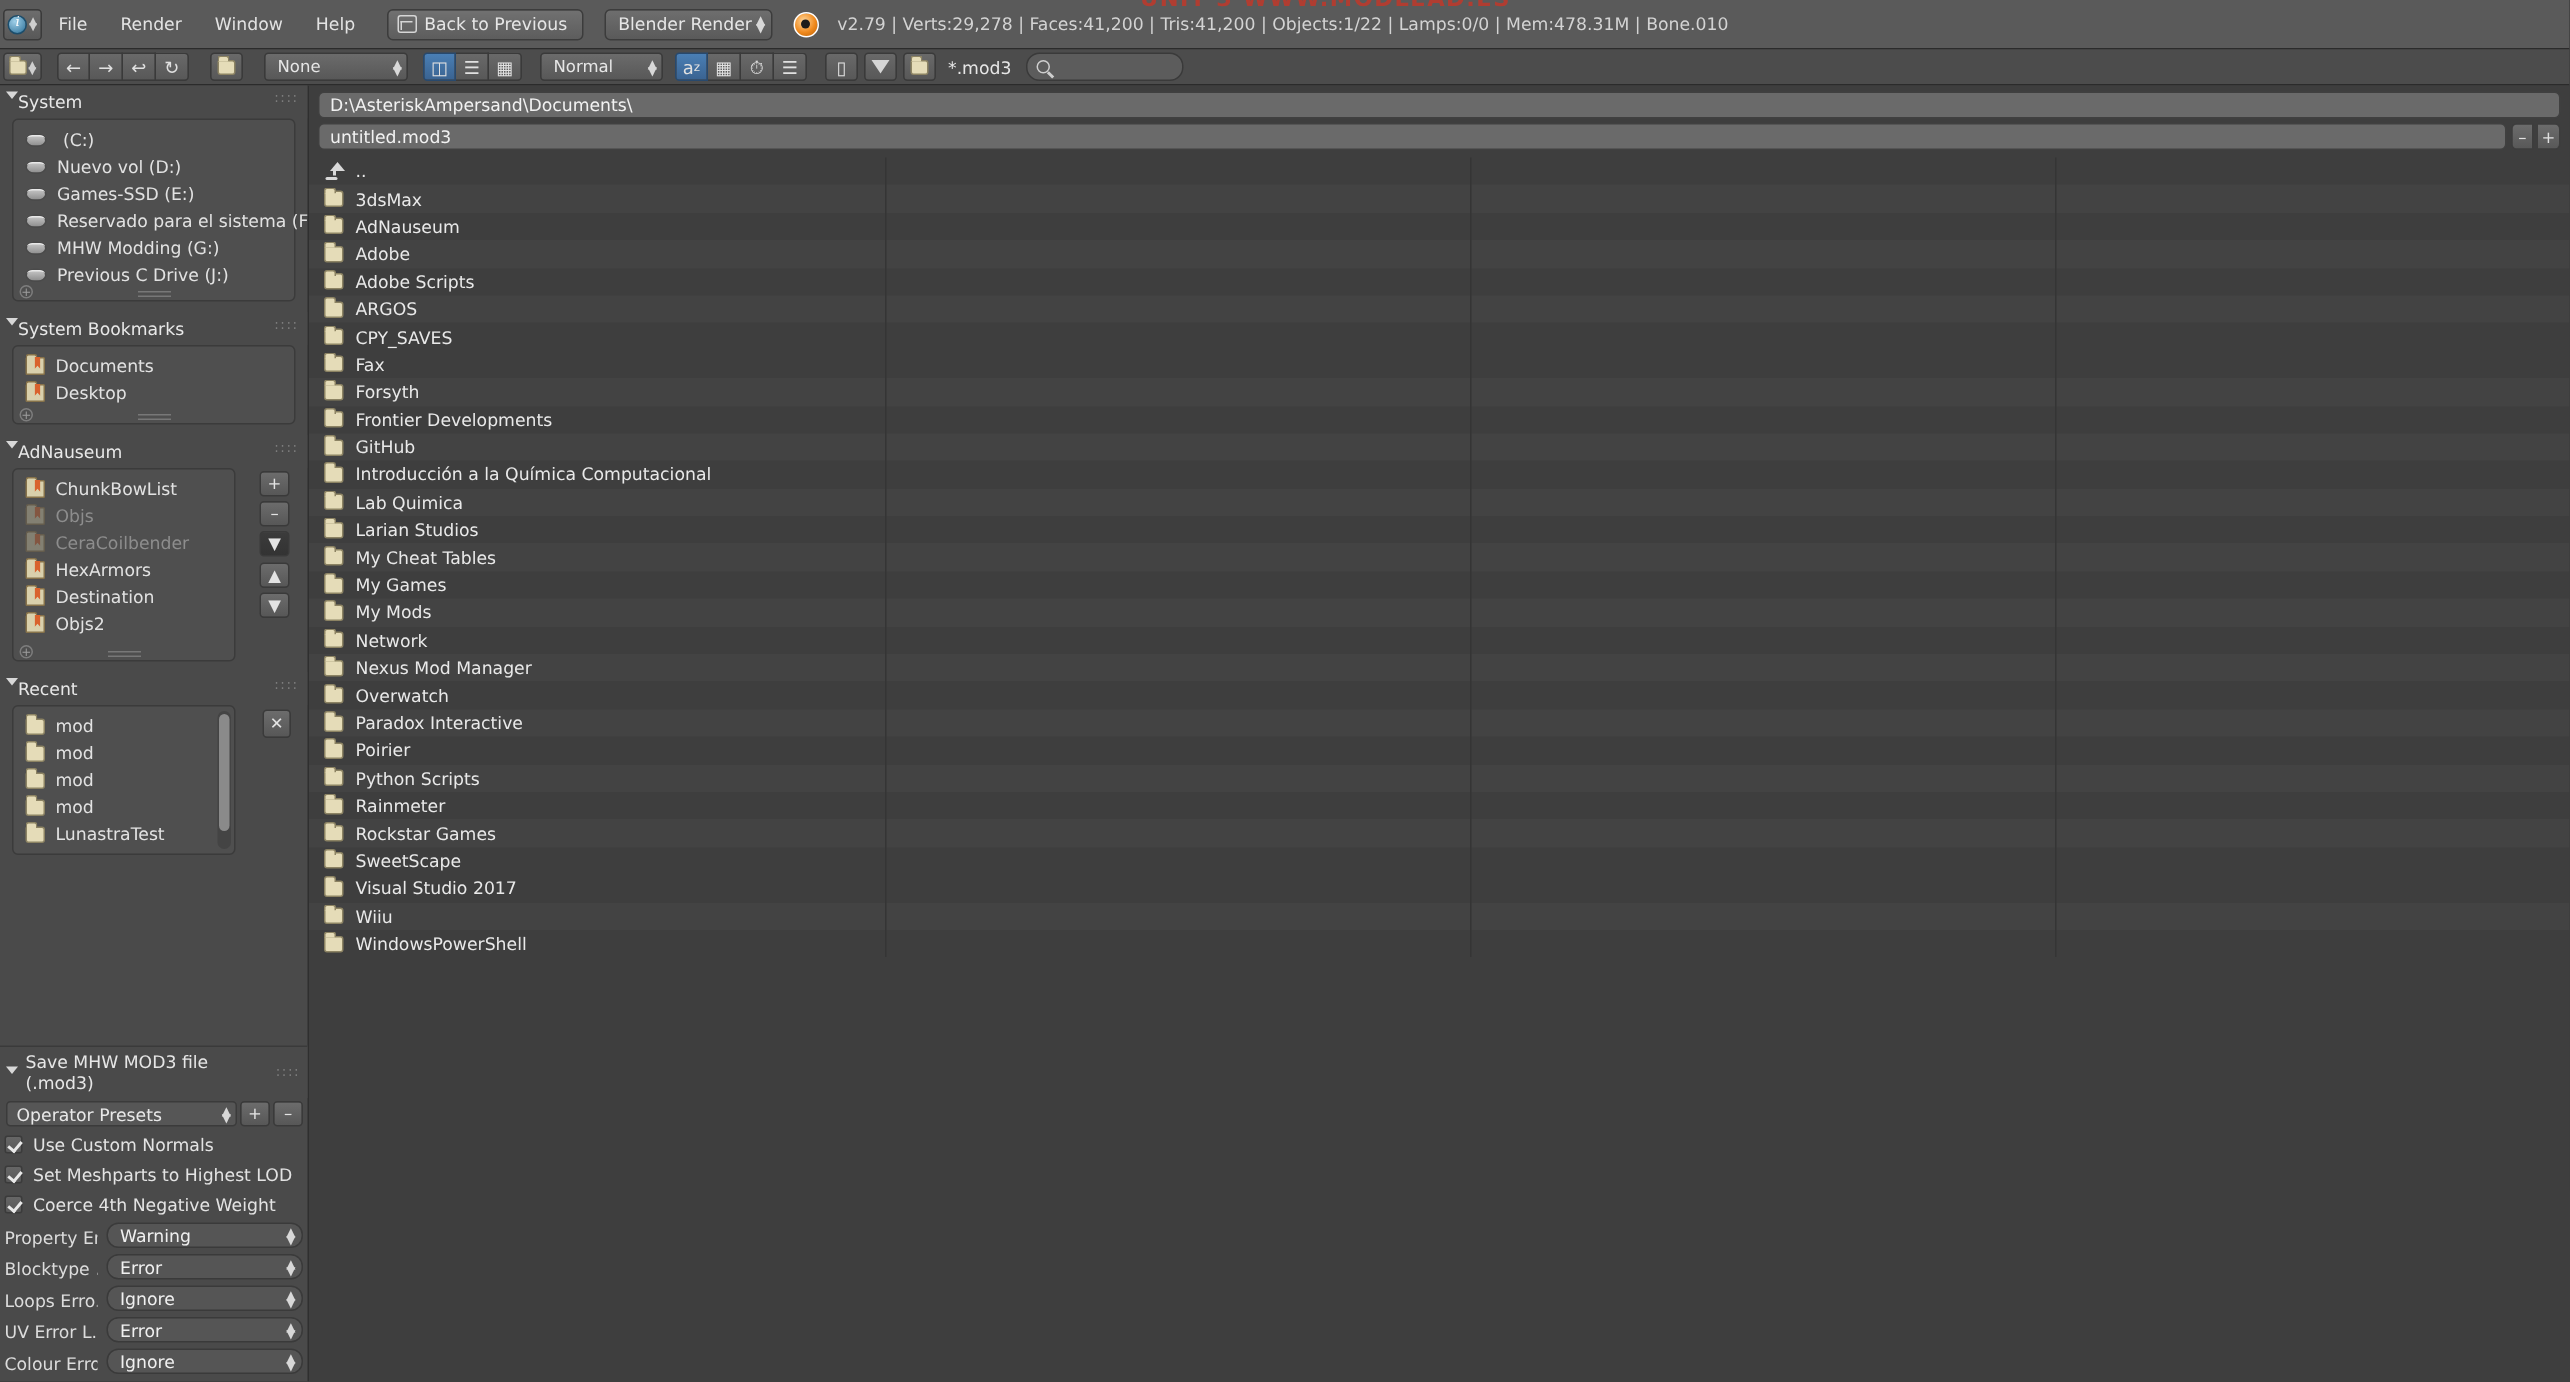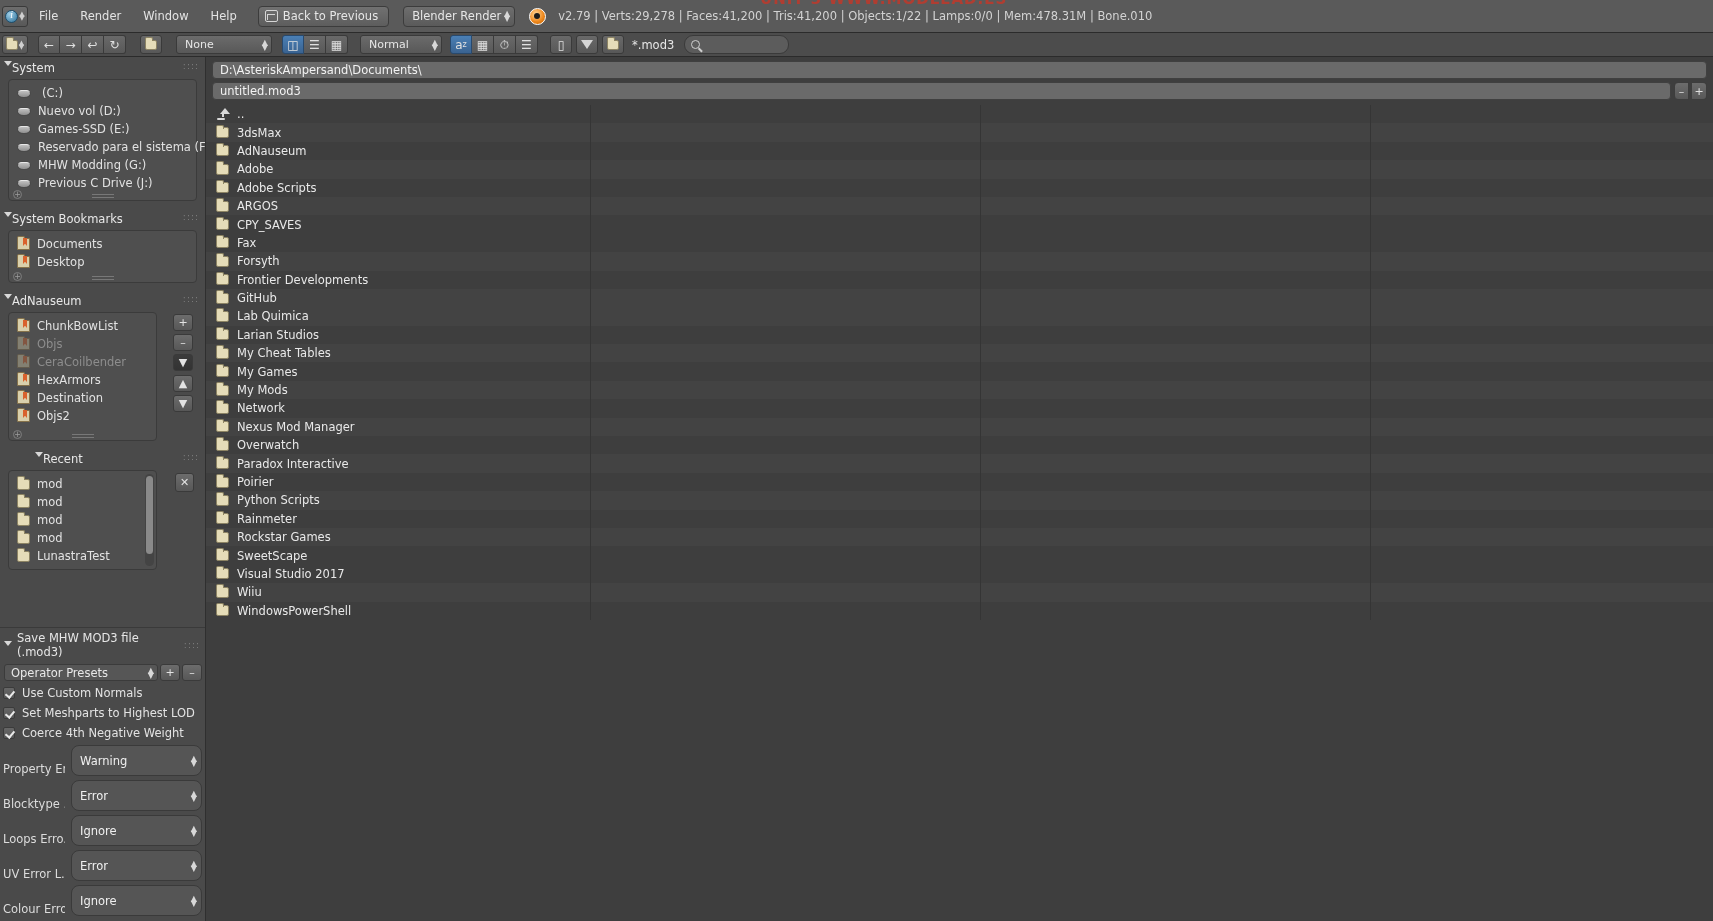--- a/index.html
+++ b/index.html
@@ -298,21 +298,21 @@
     position: relative;
   }
   .chk.on::after {
     content:""; position:absolute; left:3px; top:1px; width:4px; height:7px;
     border-right:2px solid #e9e9e9; border-bottom:2px solid #e9e9e9;
     transform: rotate(40deg);
   }
   .enum-row { display:flex; align-items:flex-end; gap:6px; padding: 2px 4px 2px 3px; }
   .enum-label { width: 62px; font-size: 11.5px; color: #dcdcdc; white-space: nowrap; overflow: hidden;}
   .enum-field {
-    flex: 1; height: 31px; background: #555;
+    flex: 1; height: 17px; background: #555;
     border: 1px solid #3a3a3a; border-radius: 8px;
     display:flex; align-items:center; justify-content: space-between;
     padding: 0 4px 0 8px; font-size: 11.5px; color:#f0f0f0;
   }
   .x-btn {
     width: 19px; height: 19px; border:1px solid #3a3a3a; border-radius:3px;
     background: linear-gradient(#6c6c6c,#575757);
     display:flex; align-items:center; justify-content:center;
     font-size: 11px; color:#e3e3e3;
   }
@@ -510,21 +510,21 @@
         <div class="sbtn">+</div>
         <div class="sbtn">–</div>
         <div class="sbtn dark">▼</div>
       </div>
       <div class="side-btns" style="right:12px; top:63px;">
         <div class="sbtn">▲</div>
         <div class="sbtn">▼</div>
       </div>
     </div>
 
-    <div class="panel-head" style="margin-top:7px;margin-left:31px;">
+    <div class="panel-head" style="margin-top:7px;">
       <span class="tri open"></span>
       <span>Recent</span>
       <span class="grip">::::</span>
     </div>
     <div style="position:relative;">
       <div class="listbox" style="height:100px; margin-right:48px; overflow:hidden;">
         <div class="lrow">
             <span class="folder"></span>
             <span>mod</span>
           </div>
@@ -695,20 +695,24 @@
           <span>Forsyth</span>
         </div>
       <div class="frow">
           <span class="folder"></span>
           <span>Frontier Developments</span>
         </div>
       <div class="frow alt">
           <span class="folder"></span>
           <span>GitHub</span>
         </div>
+      <div class="frow">
+          <span class="folder"></span>
+          <span>Introducción a la Química Computacional</span>
+        </div>
       <div class="frow alt">
           <span class="folder"></span>
           <span>Lab Quimica</span>
         </div>
       <div class="frow">
           <span class="folder"></span>
           <span>Larian Studios</span>
         </div>
       <div class="frow alt">
           <span class="folder"></span>

